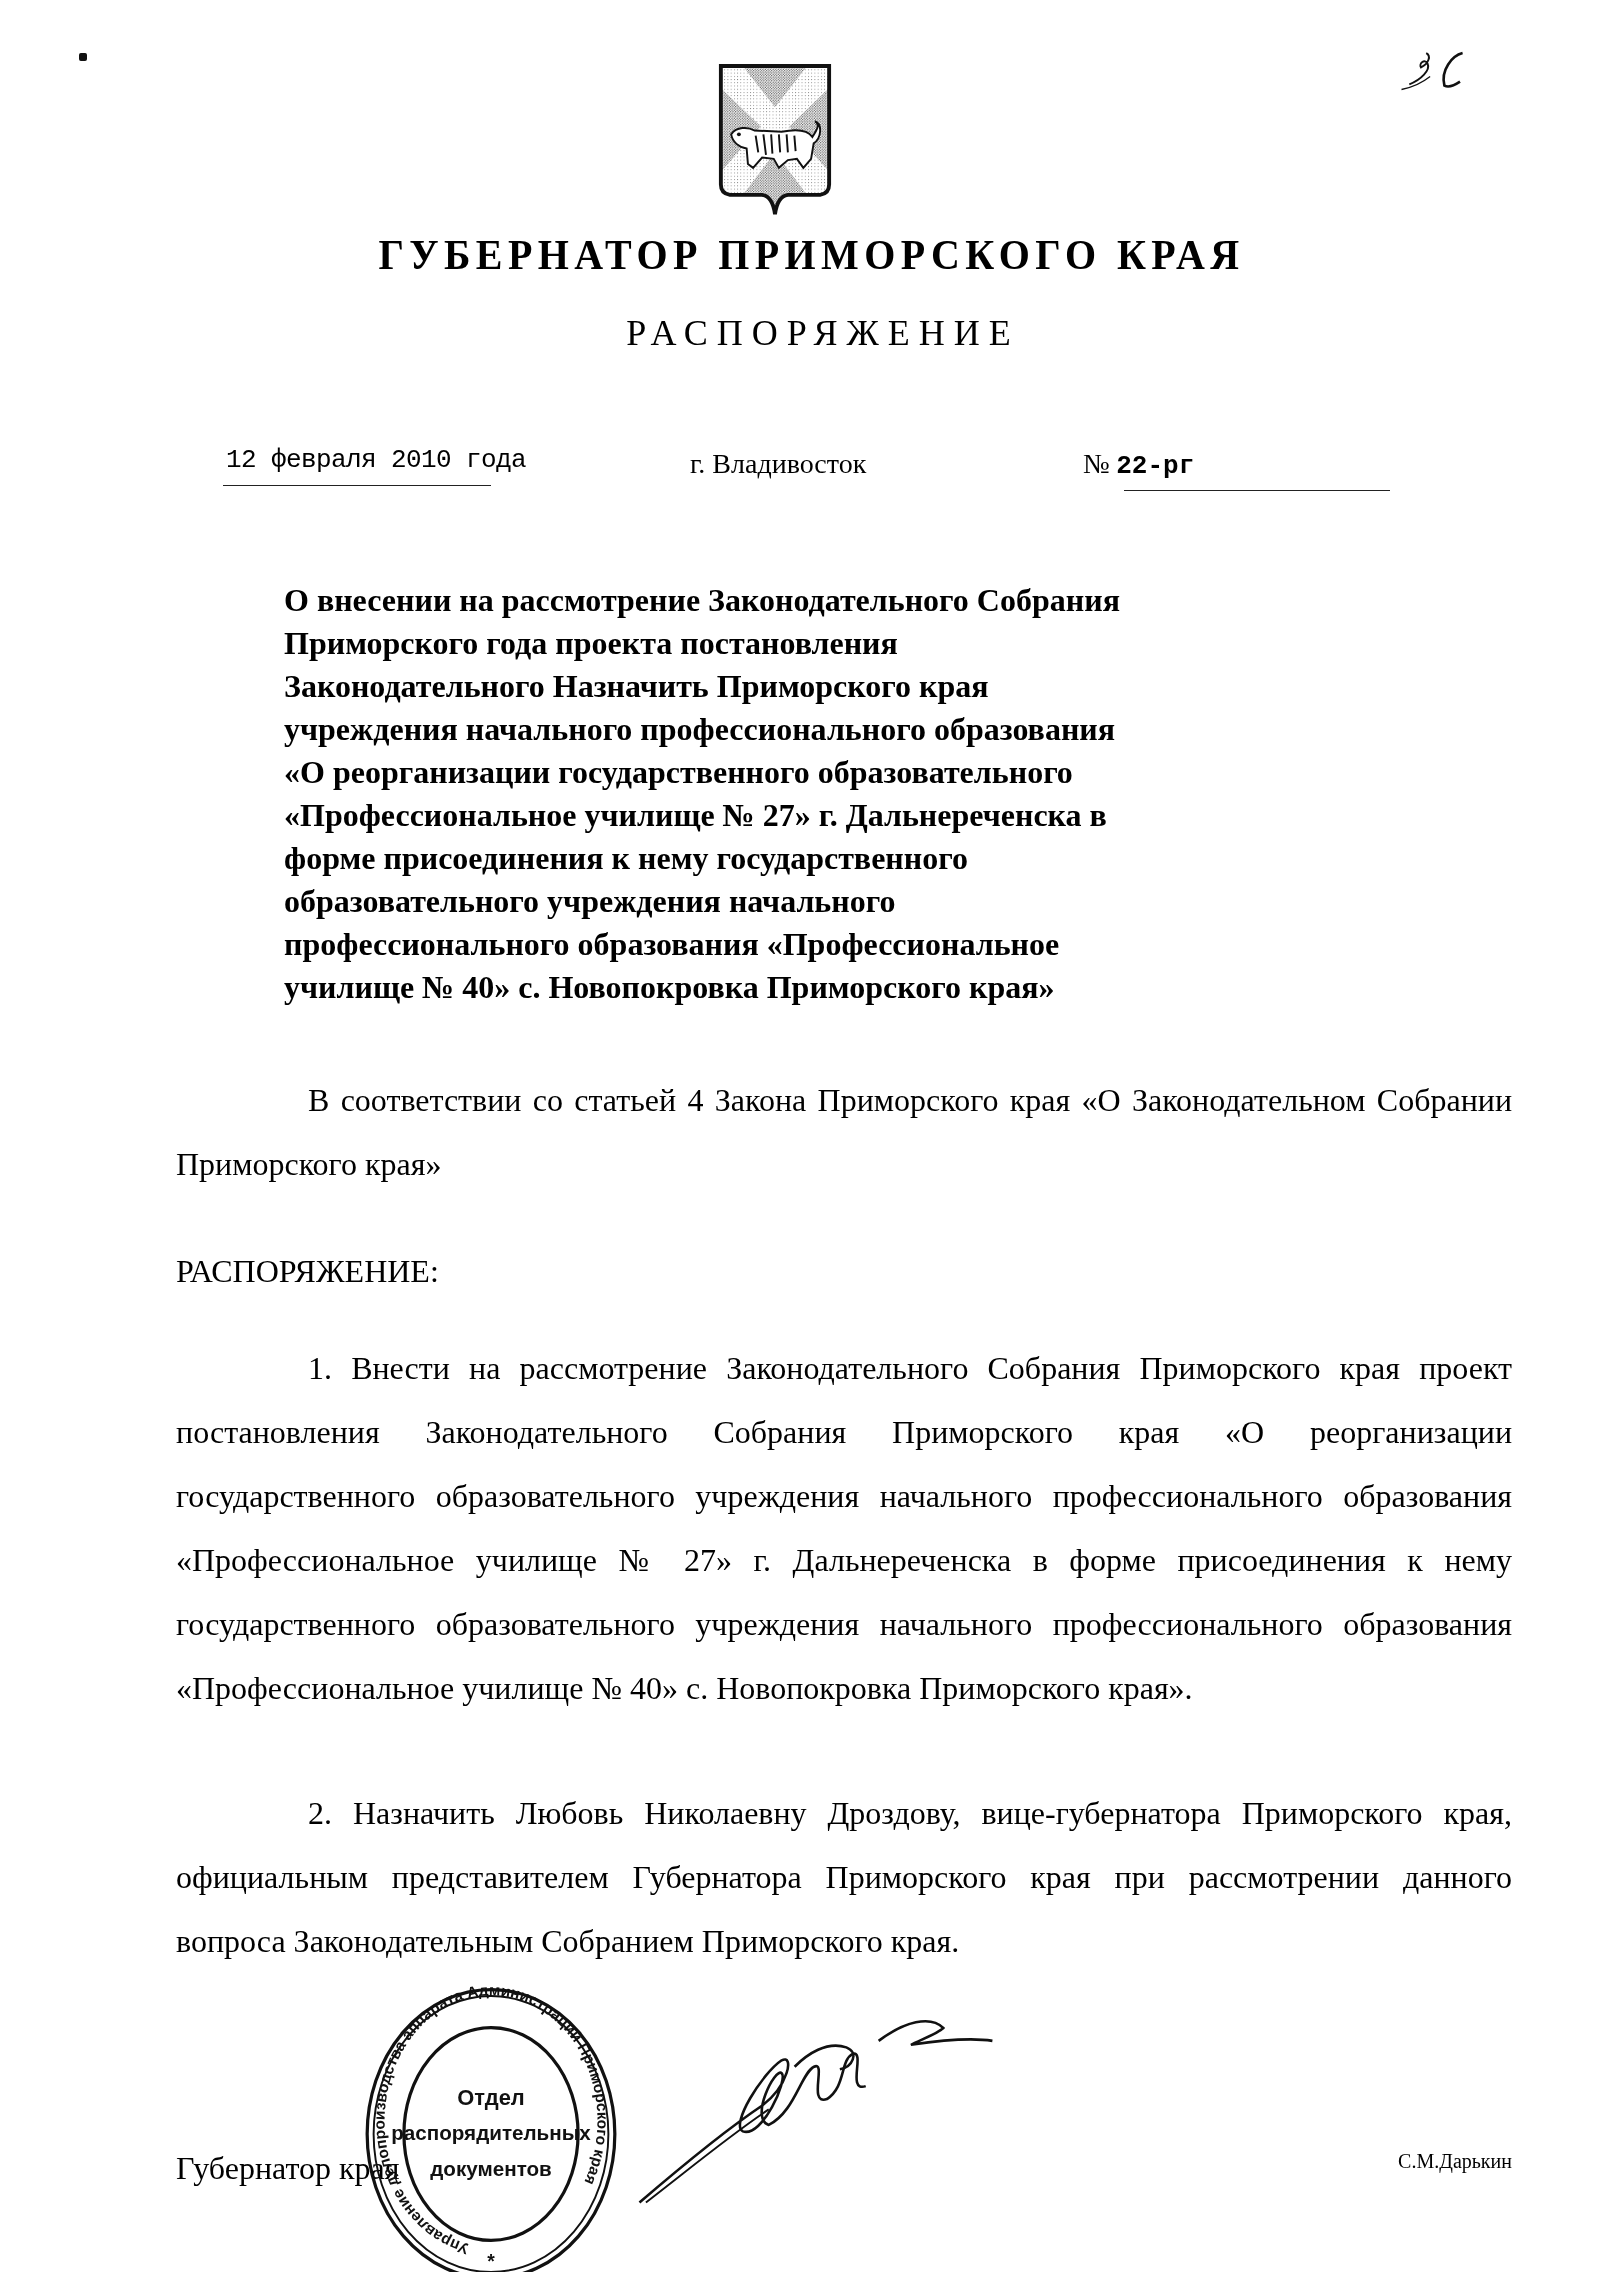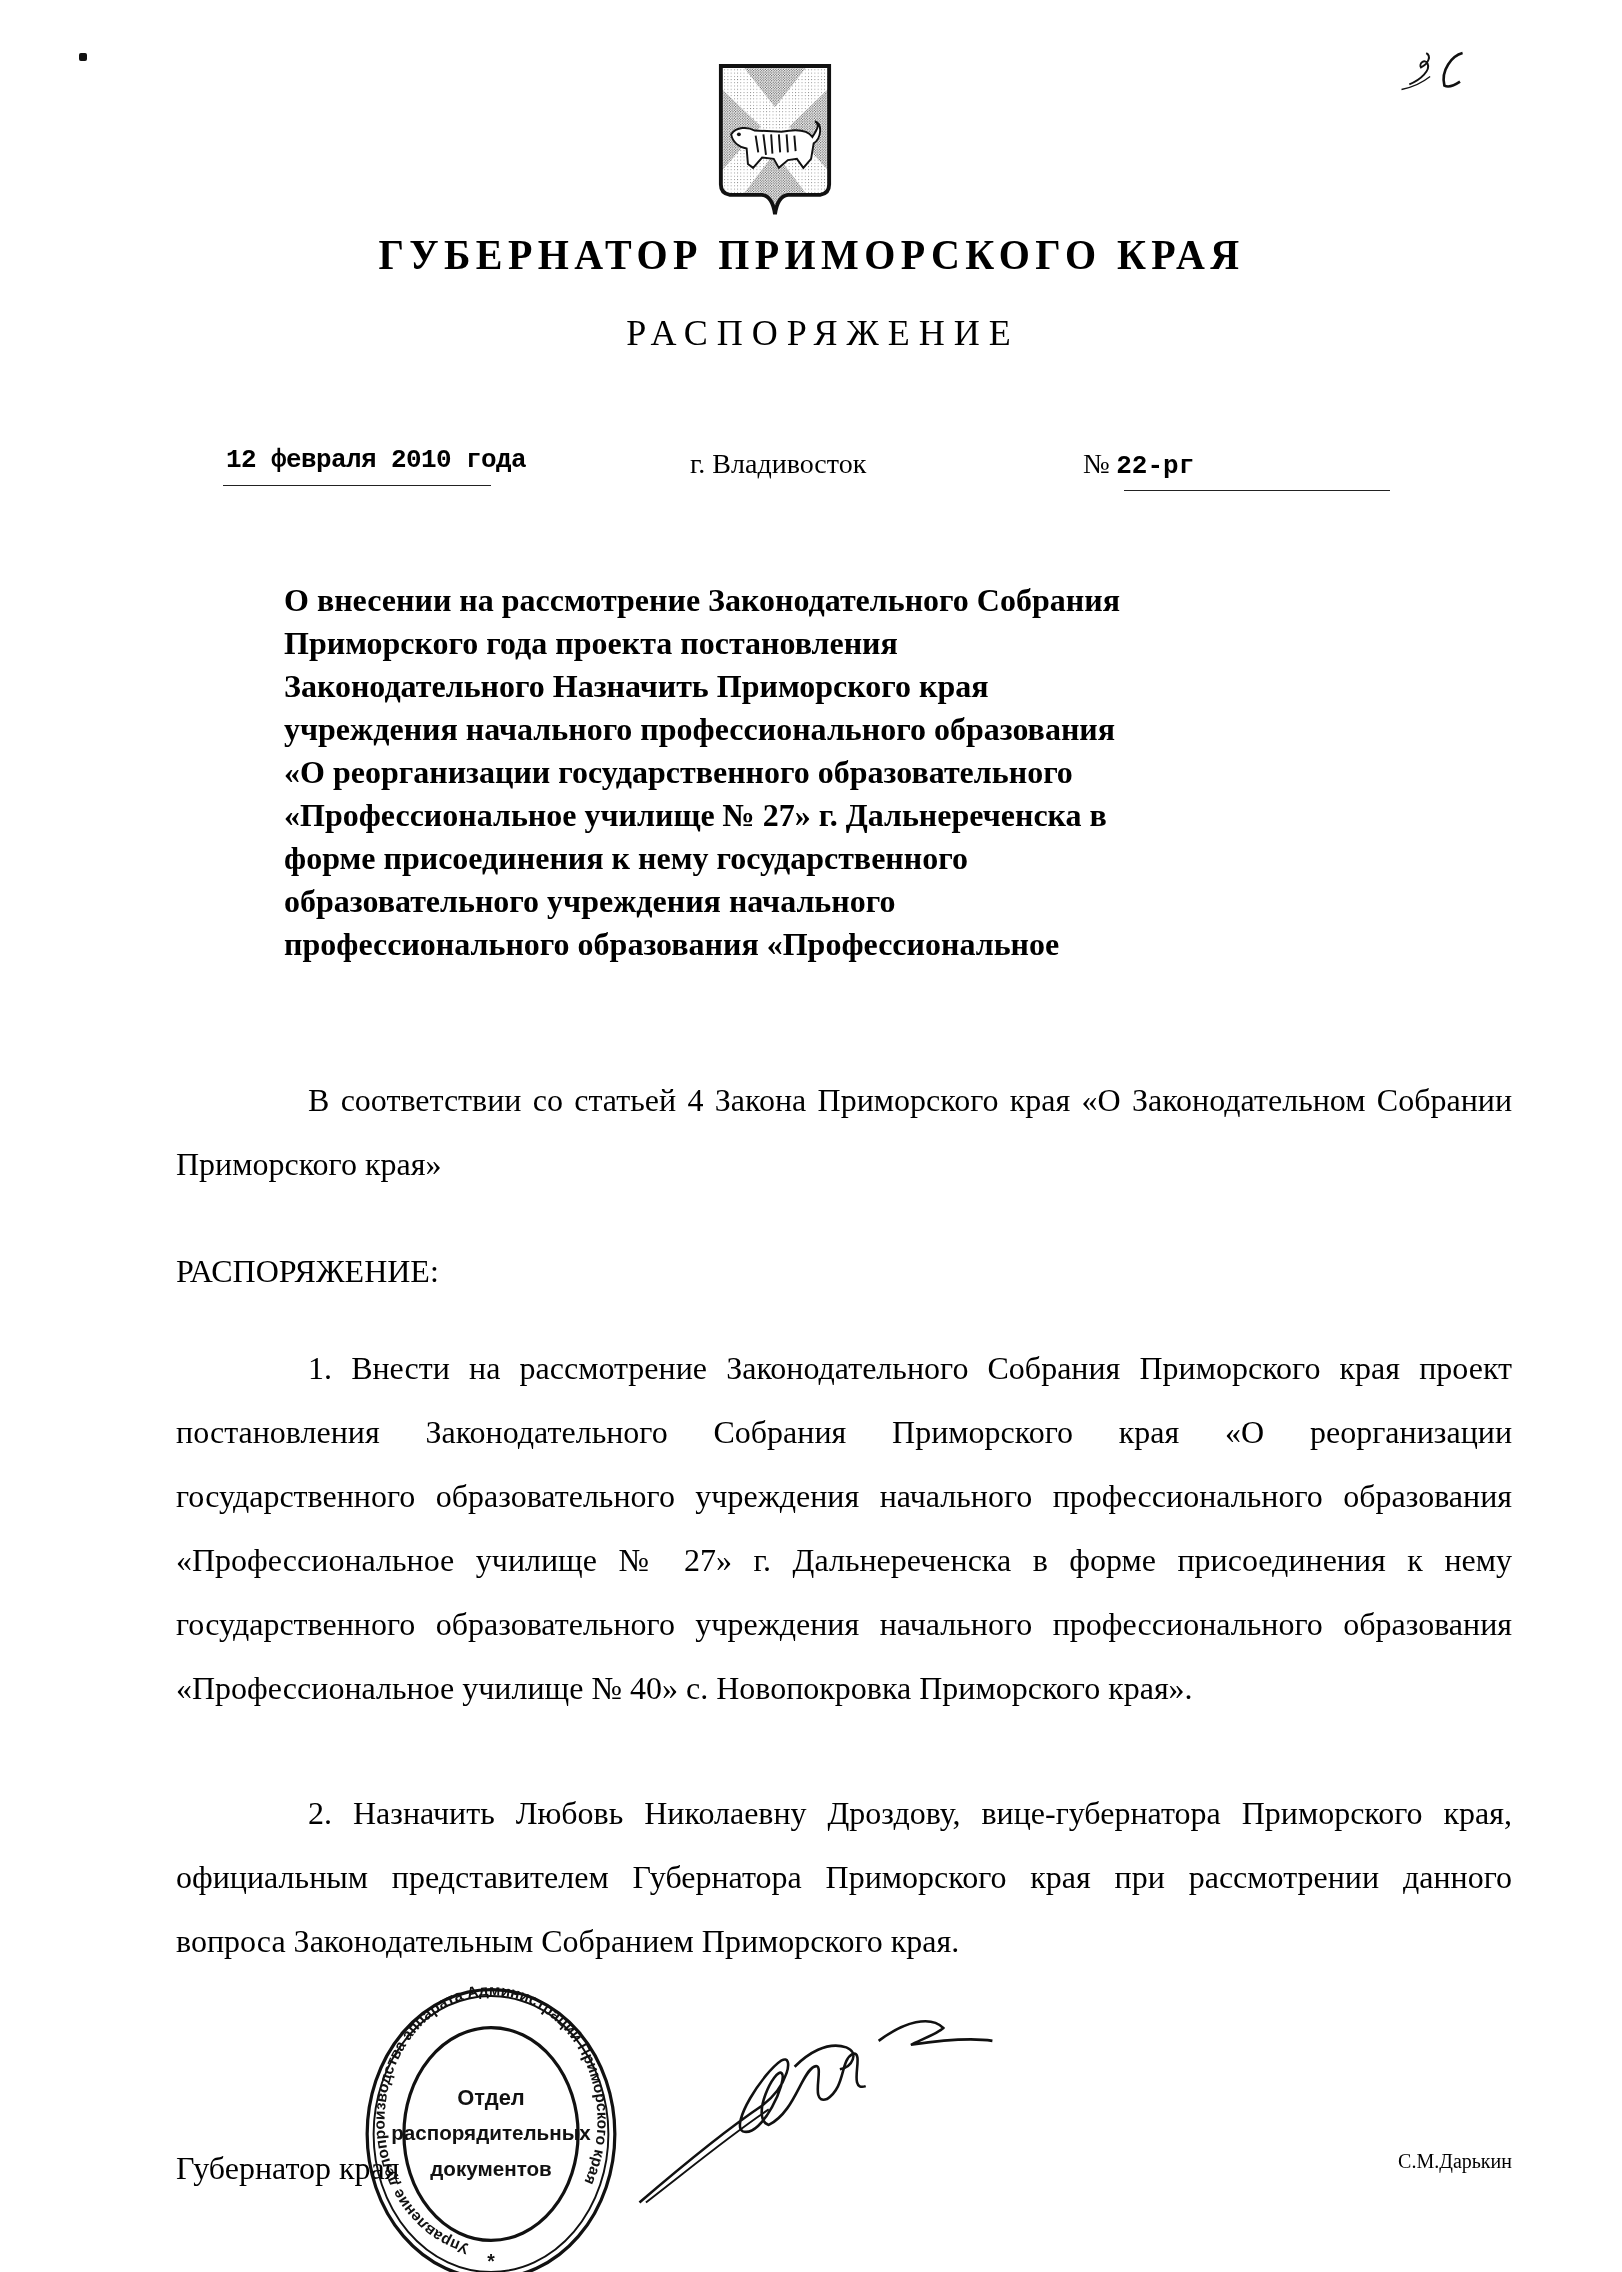--- a/index.html
+++ b/index.html
@@ -63,21 +63,21 @@
       top: 420px;
       left: 0; right: 0;
       height: 52px;
       font-size: 28px;
     }
     .meta-date {
       position: absolute;
       left: 226px;
       top: 0;
       font-family: "Liberation Mono", "DejaVu Sans Mono", monospace;
-      font-weight: bold;
+      font-weight: normal;
       font-size: 26px;
       letter-spacing: -0.6px;
     }
     .meta-date-line {
       position: absolute;
       left: 223px;
       top: 40px;
       width: 268px;
       border-bottom: 1.9px solid #222;
     }
@@ -217,20 +217,21 @@
   <div class="subject">
     <span class="subject-line">О внесении на рассмотрение Законодательного Собрания</span>
     <span class="subject-line">Приморского года проекта постановления</span>
     <span class="subject-line">Законодательного Назначить Приморского края</span>
     <span class="subject-line">учреждения начального профессионального образования</span>
     <span class="subject-line">«О реорганизации государственного образовательного</span>
     <span class="subject-line">«Профессиональное училище № 27» г. Дальнереченска в</span>
     <span class="subject-line">форме присоединения к нему государственного</span>
     <span class="subject-line">образовательного учреждения начального</span>
     <span class="subject-line">профессионального образования «Профессиональное</span>
+    <span class="subject-line">училище № 40» с. Новопокровка Приморского края»</span>
   </div>
 
   <div class="body-text preamble">
     <p class="para indent">В соответствии со статьей 4 Закона Приморского края «О Законодательном Собрании Приморского края»</p>
   </div>
 
   <div class="body-text resolve">
     <p class="para">РАСПОРЯЖЕНИЕ:</p>
   </div>
 

